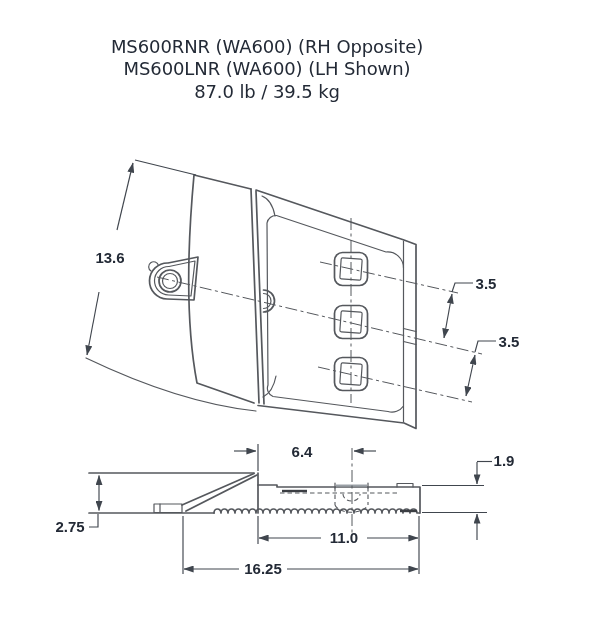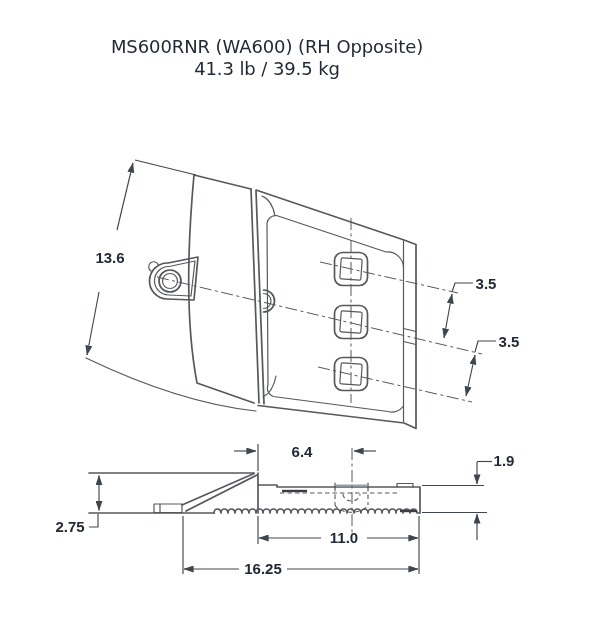--- a/index.html
+++ b/index.html
@@ -25,21 +25,22 @@
   svg text.dimtxt{
     font-family:"Liberation Sans",sans-serif;font-size:15px;font-weight:600;
     fill:var(--c-text,#2e3540);stroke:none;
   }
 </style>
 </head>
 <body>
 
 <div class="title-block">
   <div>MS600RNR (WA600) (RH Opposite)</div>
-  <div>41.3 lb / 39.5 kg</div>
+  <div>MS600LNR (WA600) (LH Shown)</div>
+  <div>87.0 lb / 39.5 kg</div>
 </div>
 
 <svg width="609" height="640" viewBox="0 0 609 640">
   <defs>
     <marker id="arw" viewBox="0 0 10 7" refX="9.6" refY="3.5" markerWidth="10" markerHeight="7" orient="auto-start-reverse" markerUnits="userSpaceOnUse">
       <path d="M0,0 L10,3.5 L0,7 Z" fill="#40464e"></path>
     </marker>
   </defs>
 
   <g>

